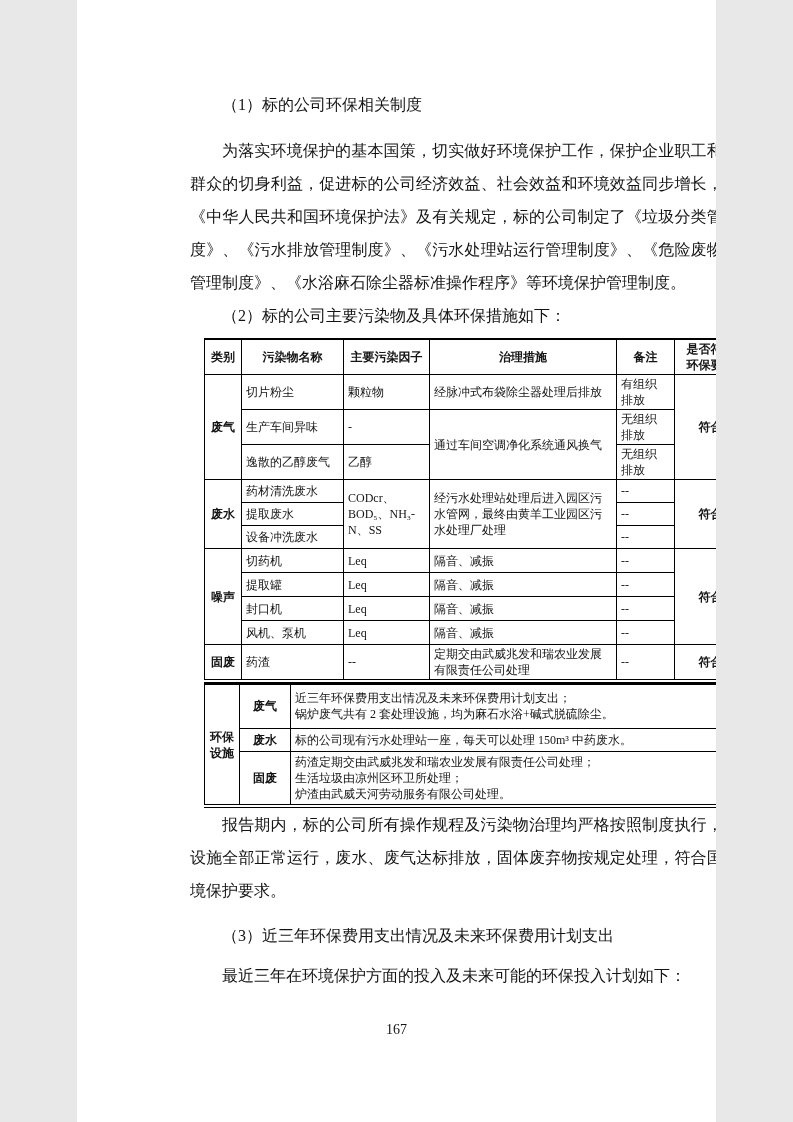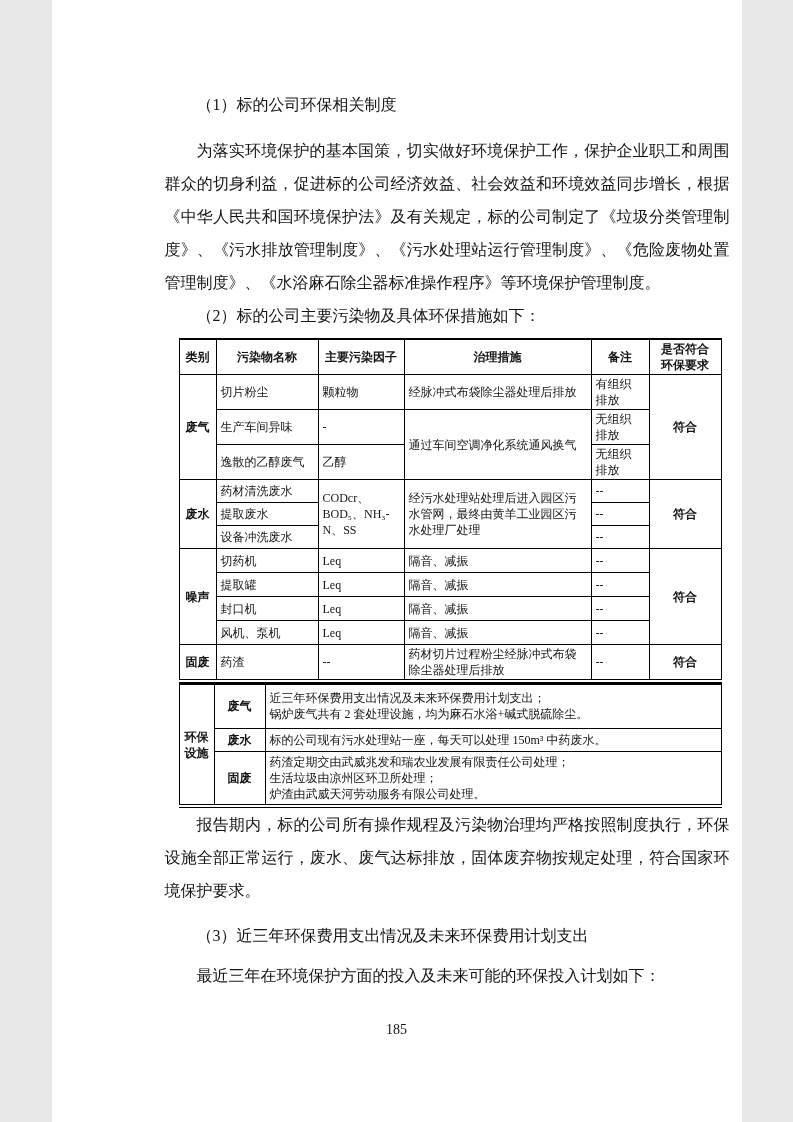--- a/index.html
+++ b/index.html
@@ -1,18 +1,18 @@
 <!DOCTYPE html>
 <html><head>
 <meta charset="utf-8">
 <style>
   html,body { margin:0; padding:0; background:#e8e8e8; }
   .page {
     position: relative;
-    width: 690px;
+    width: 639px;
     height: 1122px;
     margin: 0 auto;
     background: #ffffff;
     font-family: "Liberation Serif", "DejaVu Serif", serif;
     color: #141414;
     overflow: hidden;
   }
   .content {
     position: absolute;
     left: 113px;
@@ -180,21 +180,21 @@
           <td>风机、泵机</td>
           <td>Leq</td>
           <td>隔音、减振</td>
           <td>--</td>
         </tr>
 
         <tr class="h33">
           <td class="ctr">固废</td>
           <td>药渣</td>
           <td>--</td>
-          <td>药材切片过程粉尘经脉冲式布袋除尘器处理后排放</td>
+          <td>定期交由武威兆发和瑞农业发展有限责任公司处理</td>
           <td>--</td>
           <td class="ctr">符合</td>
         </tr>
       </tbody>
     </table>
 
 
     <table class="doc-table">
       <colgroup>
         <col style="width:35px">
@@ -231,14 +231,14 @@
     </table>
 
     <p class="para mt11">报告期内，标的公司所有操作规程及污染物治理均严格按照制度执行，环保设施全部正常运行，废水、废气达标排放，固体废弃物按规定处理，符合国家环境保护要求。</p>
 
     <p class="para heading mt12">（3）近三年环保费用支出情况及未来环保费用计划支出</p>
 
     <p class="para mt7">最近三年在环境保护方面的投入及未来可能的环保投入计划如下：</p>
 
   </div>
 
-  <div class="page-number">185</div>
+  <div class="page-number">167</div>
 </div>
 
 </body></html>

